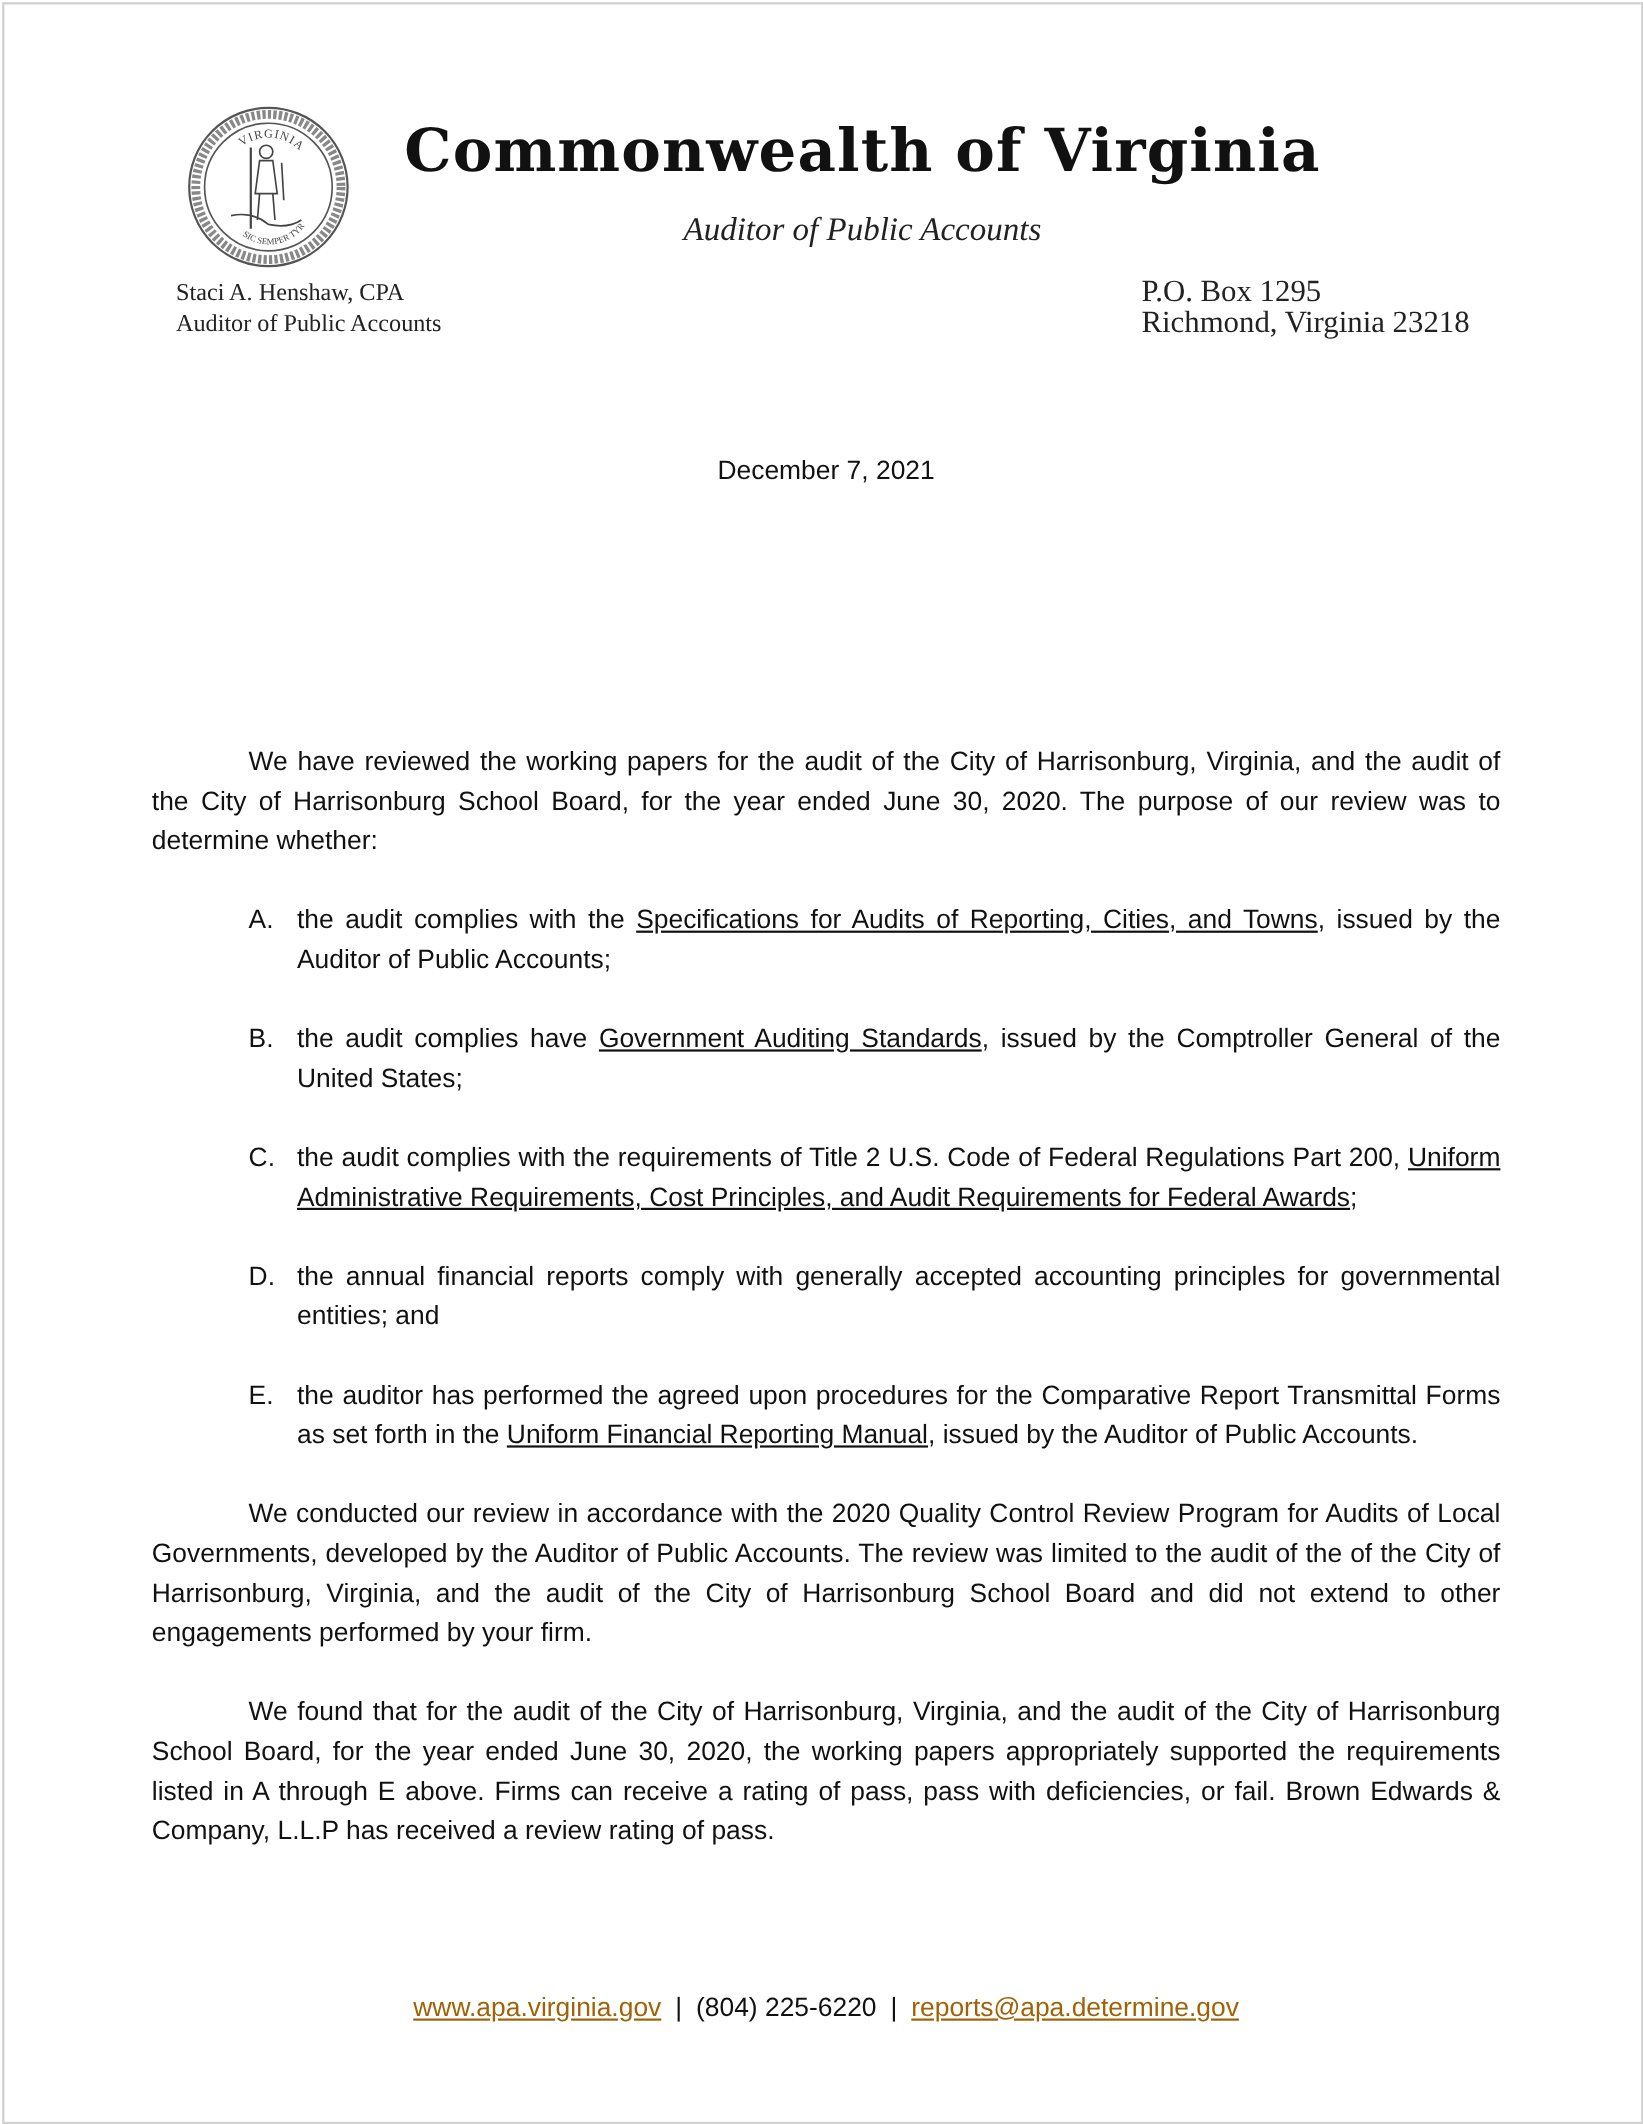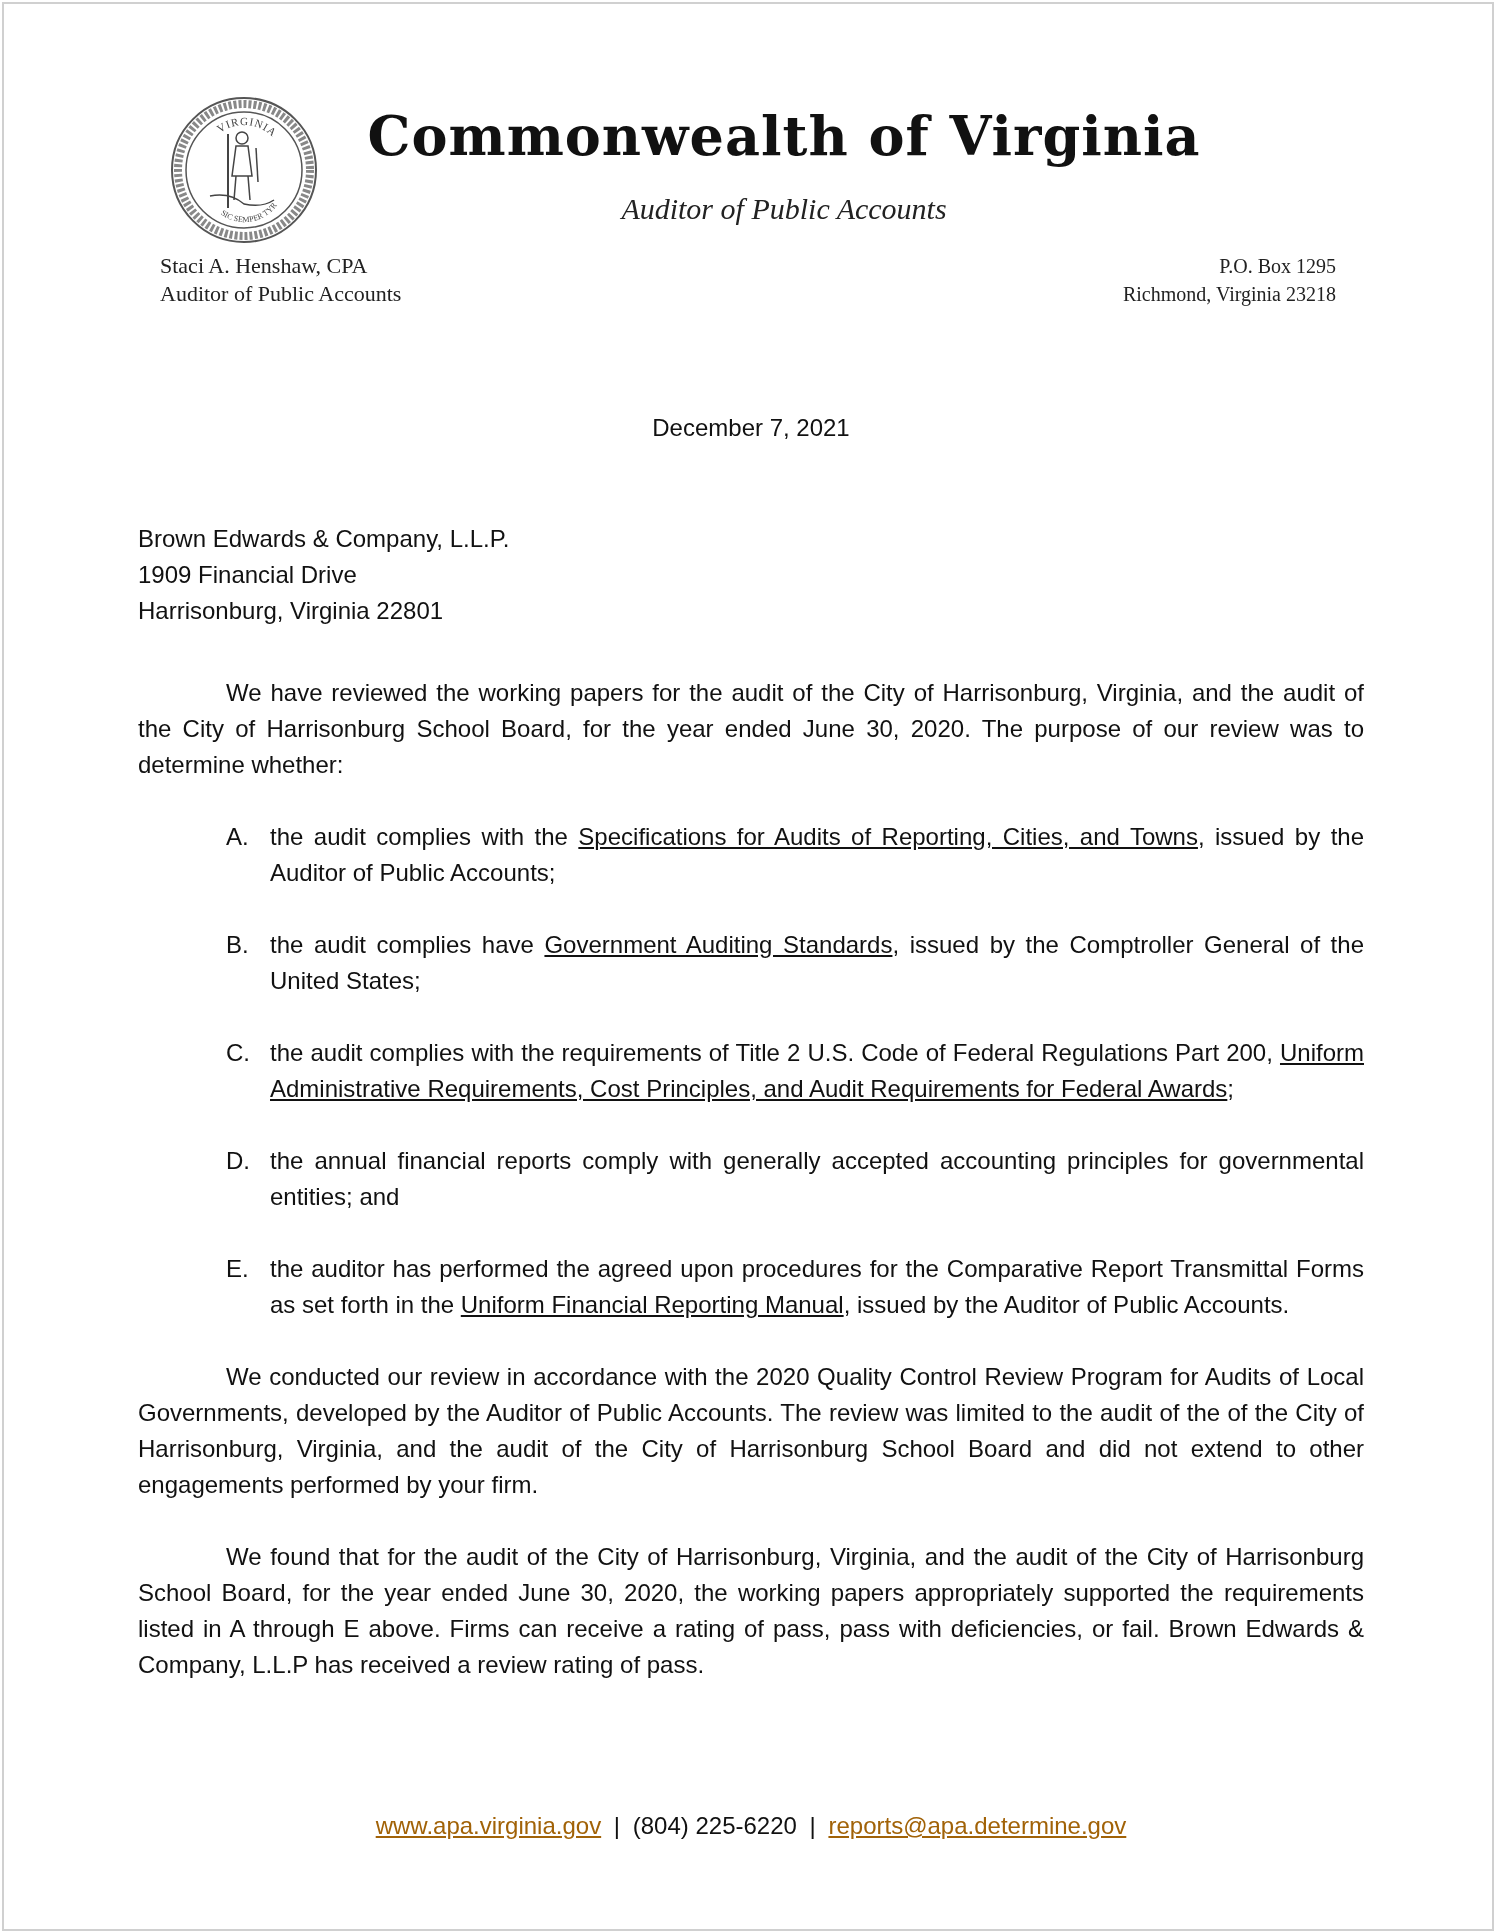--- a/index.html
+++ b/index.html
@@ -54,23 +54,22 @@
       position: absolute;
       left: 156px; top: 248px;
       font-family: "Liberation Serif", serif;
       font-size: 22px;
       line-height: 28px;
       color: #222;
     }
     .hdr-right {
       position: absolute;
       right: 156px; top: 248px;
-      text-align: right;
       font-family: "Liberation Serif", serif;
-      font-size: 20px;
+      font-size: 28px;
       line-height: 28px;
       color: #222;
     }
     .body-text {
       font-family: "Liberation Sans", sans-serif;
       font-size: 24px;
       color: #111;
     }
     .date {
       position: absolute;
@@ -162,25 +161,20 @@
     <div>Staci A. Henshaw, CPA</div>
     <div>Auditor of Public Accounts</div>
   </div>
   <div class="hdr-right">
     <div>P.O. Box 1295</div>
     <div>Richmond, Virginia 23218</div>
   </div>
 
   <div class="date body-text">December 7, 2021</div>
 
-  <div class="address body-text">
-    <div>Brown Edwards &amp; Company, L.L.P.</div>
-    <div>1909 Financial Drive</div>
-    <div>Harrisonburg, Virginia 22801</div>
-  </div>
 
   <div class="content body-text">
     <p class="para">We have reviewed the working papers for the audit of the City of Harrisonburg, Virginia, and the audit of the City of Harrisonburg School Board, for the year ended June 30, 2020.  The purpose of our review was to determine whether:</p>
 
     <ul class="list">
       <li class="list-item">
         <span class="list-letter">A.</span>
         <span>the audit complies with the </span><span class="ul">Specifications for Audits of Reporting, Cities, and Towns</span><span>, issued by the Auditor of Public Accounts;</span>
       </li>
       <li class="list-item">

